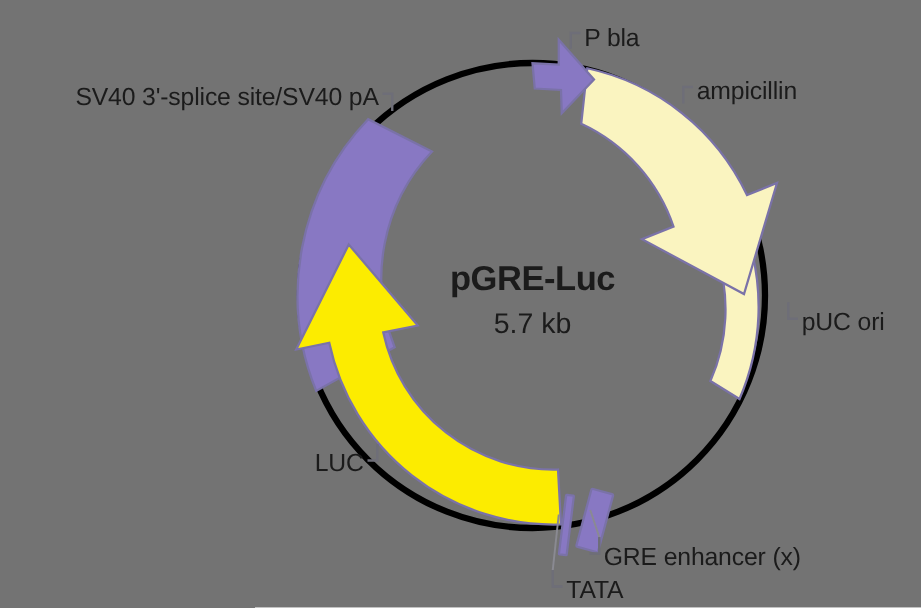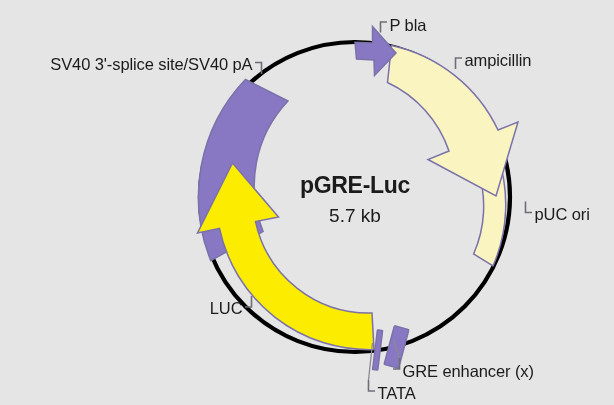--- a/index.html
+++ b/index.html
@@ -61,21 +61,21 @@
   }
   .feat {
     stroke: #7a72a8;
     stroke-width: 1.5;
     stroke-linejoin: miter;
   }
 </style>
 </head>
 <body>
 
-<div id="map-root" style="background: #e5e5e5; text-align: right;">
+<div id="map-root" style="background: #737373; text-align: right;">
   <svg class="plasmid" viewBox="0 0 614 405" xmlns="http://www.w3.org/2000/svg">
 
     <g>
       <circle class="backbone" cx="355" cy="197" r="155" stroke="#000000"></circle>
     </g>
 
     <g>
       <path class="feat" fill="#8878c3" d="M 210.8 260.6
                A 170 170 0 0 1 245.4 79.5
                L 288.0 101.0

